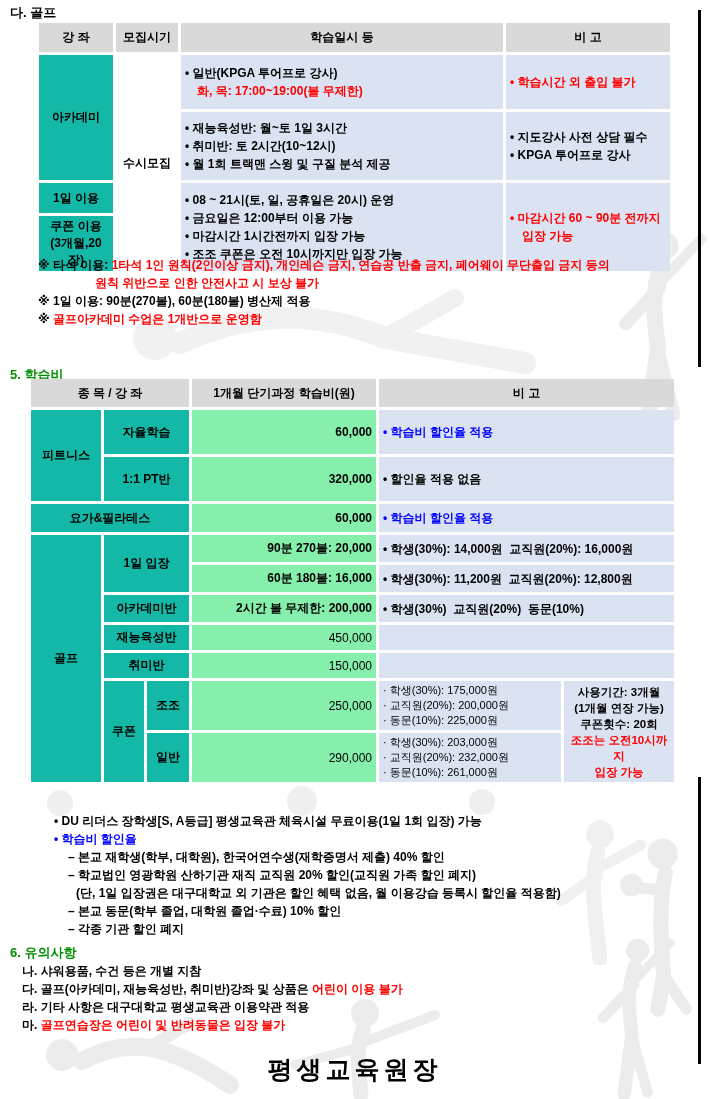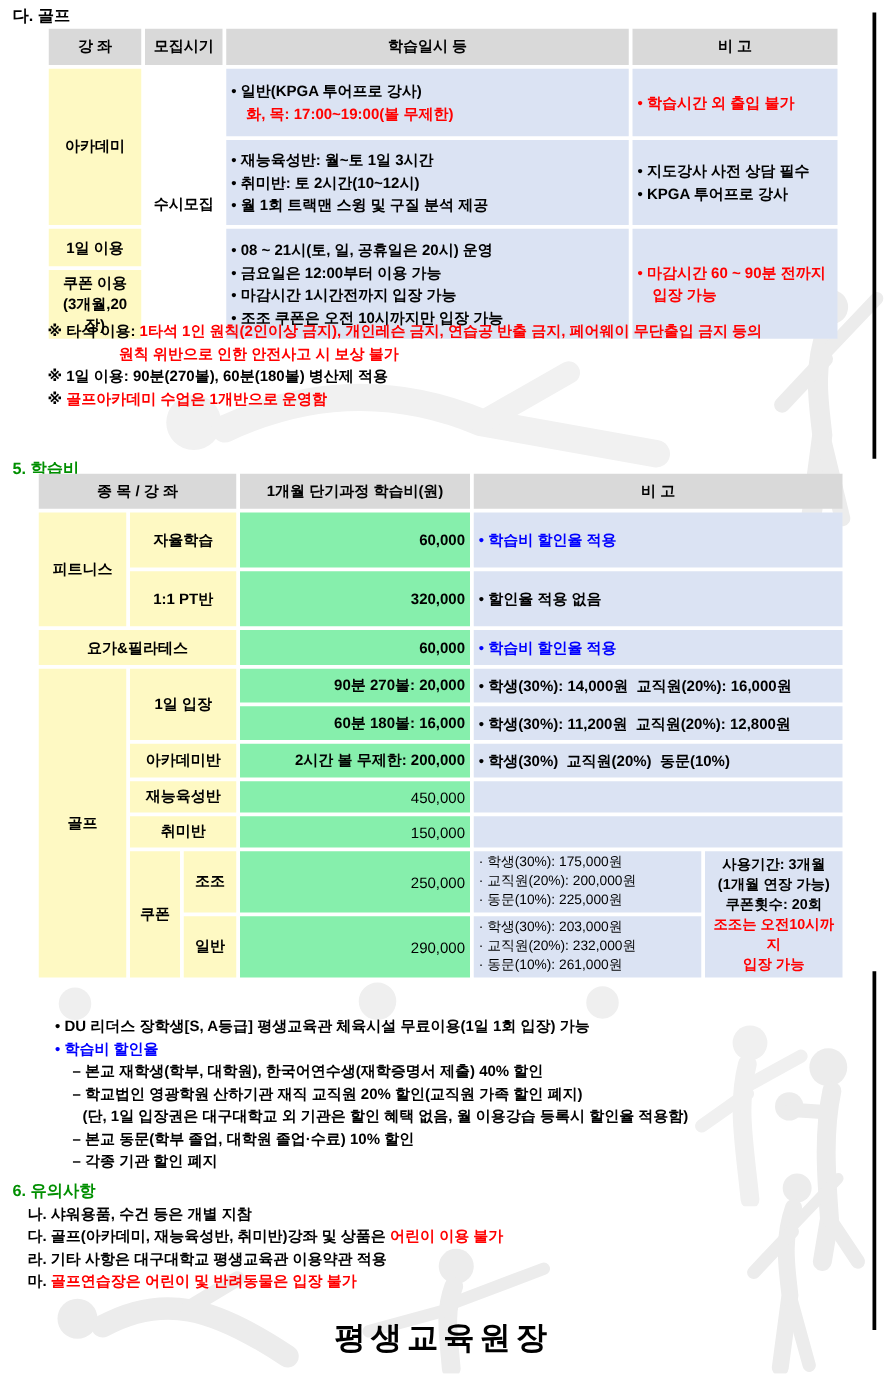--- a/index.html
+++ b/index.html
@@ -7,21 +7,21 @@
        font-family:"Liberation Sans","DejaVu Sans",sans-serif;font-weight:700;color:#000;}
   .layer{position:absolute;z-index:1;}
   .fig{position:absolute;z-index:0;}
   .sec-title{font-size:13px;}
   .green{color:#008f00;}
   .red{color:#ff0000;}
   .blue{color:#0000ff;}
   table.tbl{border-collapse:separate;border-spacing:3px;table-layout:fixed;}
   .tbl th{background:#d9d9d9;font-size:12px;font-weight:700;text-align:center;padding:0;margin-top:28px;}
   .tbl td{vertical-align:middle;padding:2px 4px;}
-  .lbl{background:#fef9c3;text-align:center;font-size:12px;}
+  .lbl{background:#14b8a6;text-align:center;font-size:12px;}
   .data{background:#dbe3f3;font-size:12px;}
   .period{background:#ffffff;text-align:center;font-size:12px;margin-left:27px;}
   .num{background:#86efac;text-align:right;padding-right:8px;font-size:12px;}
   .reg{font-weight:400;}
   .ln{line-height:18px;white-space:pre-wrap;font-size:12px;}
   .ln2{line-height:15px;white-space:pre-wrap;font-size:11px;font-weight:400;}
   .ind{padding-left:12px;}
   .notes .nline{font-size:12px;line-height:18px;white-space:pre-wrap;}
   .notes .wrapind{padding-left:57px;}
   .bnotes .nline{font-size:12px;line-height:18px;white-space:pre-wrap;}
@@ -234,21 +234,21 @@
       <td class="num reg">290,000</td>
       <td class="data">
         <div class="ln2">· 학생(30%): 203,000원</div>
         <div class="ln2">· 교직원(20%): 232,000원</div>
         <div class="ln2">· 동문(10%): 261,000원</div>
       </td>
     </tr>
   </tbody>
     </table>
 
-  <div class="layer bnotes" style="left:44px;top:812px;width:650px;">
+  <div class="layer bnotes" style="left:54px;top:812px;width:650px;">
     <div class="nline">• DU 리더스 장학생[S, A등급] 평생교육관 체육시설 무료이용(1일 1회 입장) 가능</div>
     <div class="nline blue">• 학습비 할인율</div>
     <div class="nline sub">– 본교 재학생(학부, 대학원), 한국어연수생(재학증명서 제출) 40% 할인</div>
     <div class="nline sub">– 학교법인 영광학원 산하기관 재직 교직원 20% 할인(교직원 가족 할인 폐지)</div>
     <div class="nline sub2">(단, 1일 입장권은 대구대학교 외 기관은 할인 혜택 없음, 월 이용강습 등록시 할인율 적용함)</div>
     <div class="nline sub">– 본교 동문(학부 졸업, 대학원 졸업·수료) 10% 할인</div>
     <div class="nline sub">– 각종 기관 할인 폐지</div>
   </div>
 
   <div class="layer sec-title green" style="left:10px;top:944px;">6. 유의사항</div>

